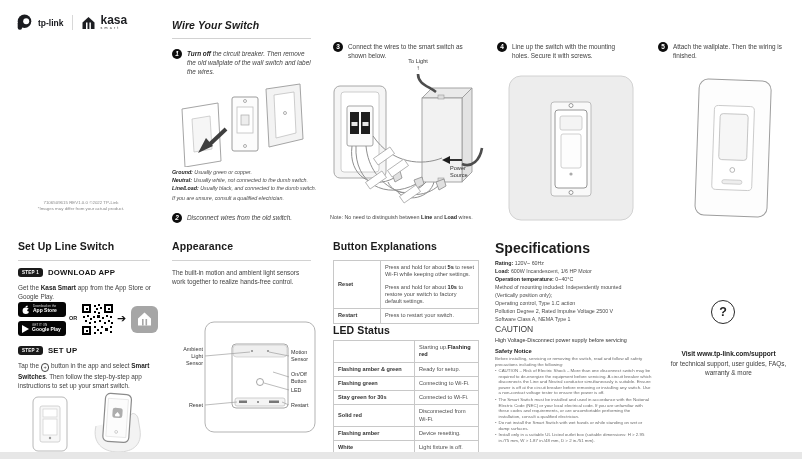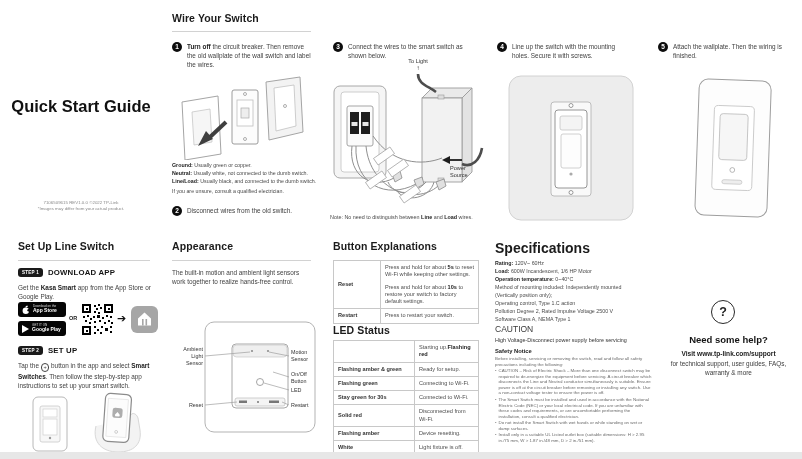--- a/index.html
+++ b/index.html
@@ -39,28 +39,45 @@
              font-size:5.5px;line-height:6px;text-align:center;color:#444;vertical-align:-1px;}
   .center{text-align:center;}
   svg{display:block;}
 </style>
 </head>
 <body>
 
 <div id="page">
 
   <div class="panel" style="left:0;top:0;width:162px;height:230px;">
-    <div class="abs center" style="left:0;top:97px;width:162px;font-size:16.5px;font-weight:700;color:#111;">Quick Start Guide</div>
+    <div class="abs" style="left:16px;top:14px;display:flex;align-items:center;gap:5px;">
+      <svg width="17" height="17" viewBox="0 0 17 17">
+        <circle cx="8.5" cy="7.2" r="6.8" fill="#1b1c20"></circle>
+        <circle cx="10.2" cy="7.2" r="3" fill="#ffffff"></circle>
+        <rect x="1.7" y="7.2" width="4.4" height="8.6" rx="2" fill="#1b1c20"></rect>
+      </svg>
+      <span style="font-size:8.5px;font-weight:700;color:#15161a;">tp-link</span>
+      <span style="width:1px;height:15px;background:#d8d8d8;margin:0 3px;"></span>
+      <svg width="15" height="14" viewBox="0 0 15 14">
+        <path d="M1.5 13 L1.5 6.5 L7.5 1 L13.5 6.5 L13.5 13 Z" fill="#1d1e22"></path>
+        <rect x="5" y="6.5" width="1.5" height="6.5" fill="#fff"></rect>
+        <rect x="8.4" y="6.5" width="1.5" height="6.5" fill="#fff"></rect>
+      </svg>
+      <span style="display:flex;flex-direction:column;line-height:1;">
+        <span style="font-size:12px;font-weight:700;color:#1d1e22;">kasa</span>
+        <span style="font-size:3.6px;letter-spacing:2.2px;color:#2a2a2a;margin-top:1px;">smart</span>
+      </span>
+    </div>
     <div class="abs tinyblock center" style="left:0;top:200px;width:324px;color:#8a8a8a;">
       <div>7106509615  REV1.0.0  ©2022 TP-Link</div>
       <div>*Images may differ from your actual product.</div>
     </div>
   </div>
 
-  <div class="panel" style="left:172px;top:0;width:152px;height:230px;">
+  <div class="panel" style="left:172px;top:7px;width:152px;height:230px;font-style:italic;">
     <div class="abs h1" style="left:0;top:12px;">Wire Your Switch</div>
     <div class="abs rule" style="left:0;top:31px;width:139px;"></div>
     <div class="abs step" style="left:0;top:42px;width:139px;">
       <span class="num">1</span>
       <span class="t"><span class="b">Turn off</span><span> the circuit breaker. Then remove the old wallplate of the wall switch and label the wires.</span></span>
     </div>
     <svg class="abs" style="left:2px;top:76px;" width="136" height="84" viewBox="0 0 136 84">
       <polygon points="92,6 126,1 129,56 95,64" fill="#f3f3f3" stroke="#a5a5a5" stroke-width="1"></polygon>
       <polygon points="100,12 120,9 122,50 102,55" fill="#ffffff" stroke="#c2c2c2" stroke-width="0.8"></polygon>
       <circle cx="111" cy="30" r="1.5" fill="none" stroke="#9a9a9a" stroke-width="0.8"></circle>
@@ -388,19 +405,18 @@
       <div class="bull">CAUTION – Risk of Electric Shock – More than one disconnect switch may be required to de-energize the equipment before servicing. A circuit breaker which disconnects the Line and Neutral conductor simultaneously is suitable. Ensure power is off at the circuit breaker before removing or installing any switch. Use a non-contact voltage tester to ensure the power is off.</div>
       <div class="bull">The Smart Switch must be installed and used in accordance with the National Electric Code (NEC) or your local electrical code. If you are unfamiliar with these codes and requirements, or are uncomfortable performing the installation, consult a qualified electrician.</div>
       <div class="bull">Do not install the Smart Switch with wet hands or while standing on wet or damp surfaces.</div>
       <div class="bull">Install only in a suitable UL Listed outlet box (suitable dimensions: H &gt; 2.95 in./75 mm, W &gt; 1.87 in./48 mm, D &gt; 2 in./51 mm).</div>
     </div>
   </div>
 
   <div class="panel" style="left:655px;top:236px;width:147px;height:218px;">
     <div class="abs" style="left:56px;top:64px;width:24px;height:24px;border:1.7px solid #2a2a2a;border-radius:50%;
          font-size:12.5px;font-weight:700;color:#222;text-align:center;line-height:22px;box-sizing:border-box;">?</div>
-    <div class="abs center" style="left:0;top:98px;width:147px;font-size:9.5px;font-weight:800;color:#151515;">Need some help?</div>
     <div class="abs center" style="left:0;top:114px;width:147px;font-size:6.6px;font-weight:700;color:#1d1d1d;">Visit www.tp-link.com/support</div>
     <div class="abs center" style="left:8px;top:124px;width:131px;font-size:6.4px;line-height:1.4;color:#3c3c3c;">for technical support, user guides, FAQs, warranty &amp; more</div>
   </div>
 
   <div class="abs" style="left:0;bottom:0;width:802px;height:7px;background:#e7e7e7;"></div>
 </div>
 
 </body></html>

